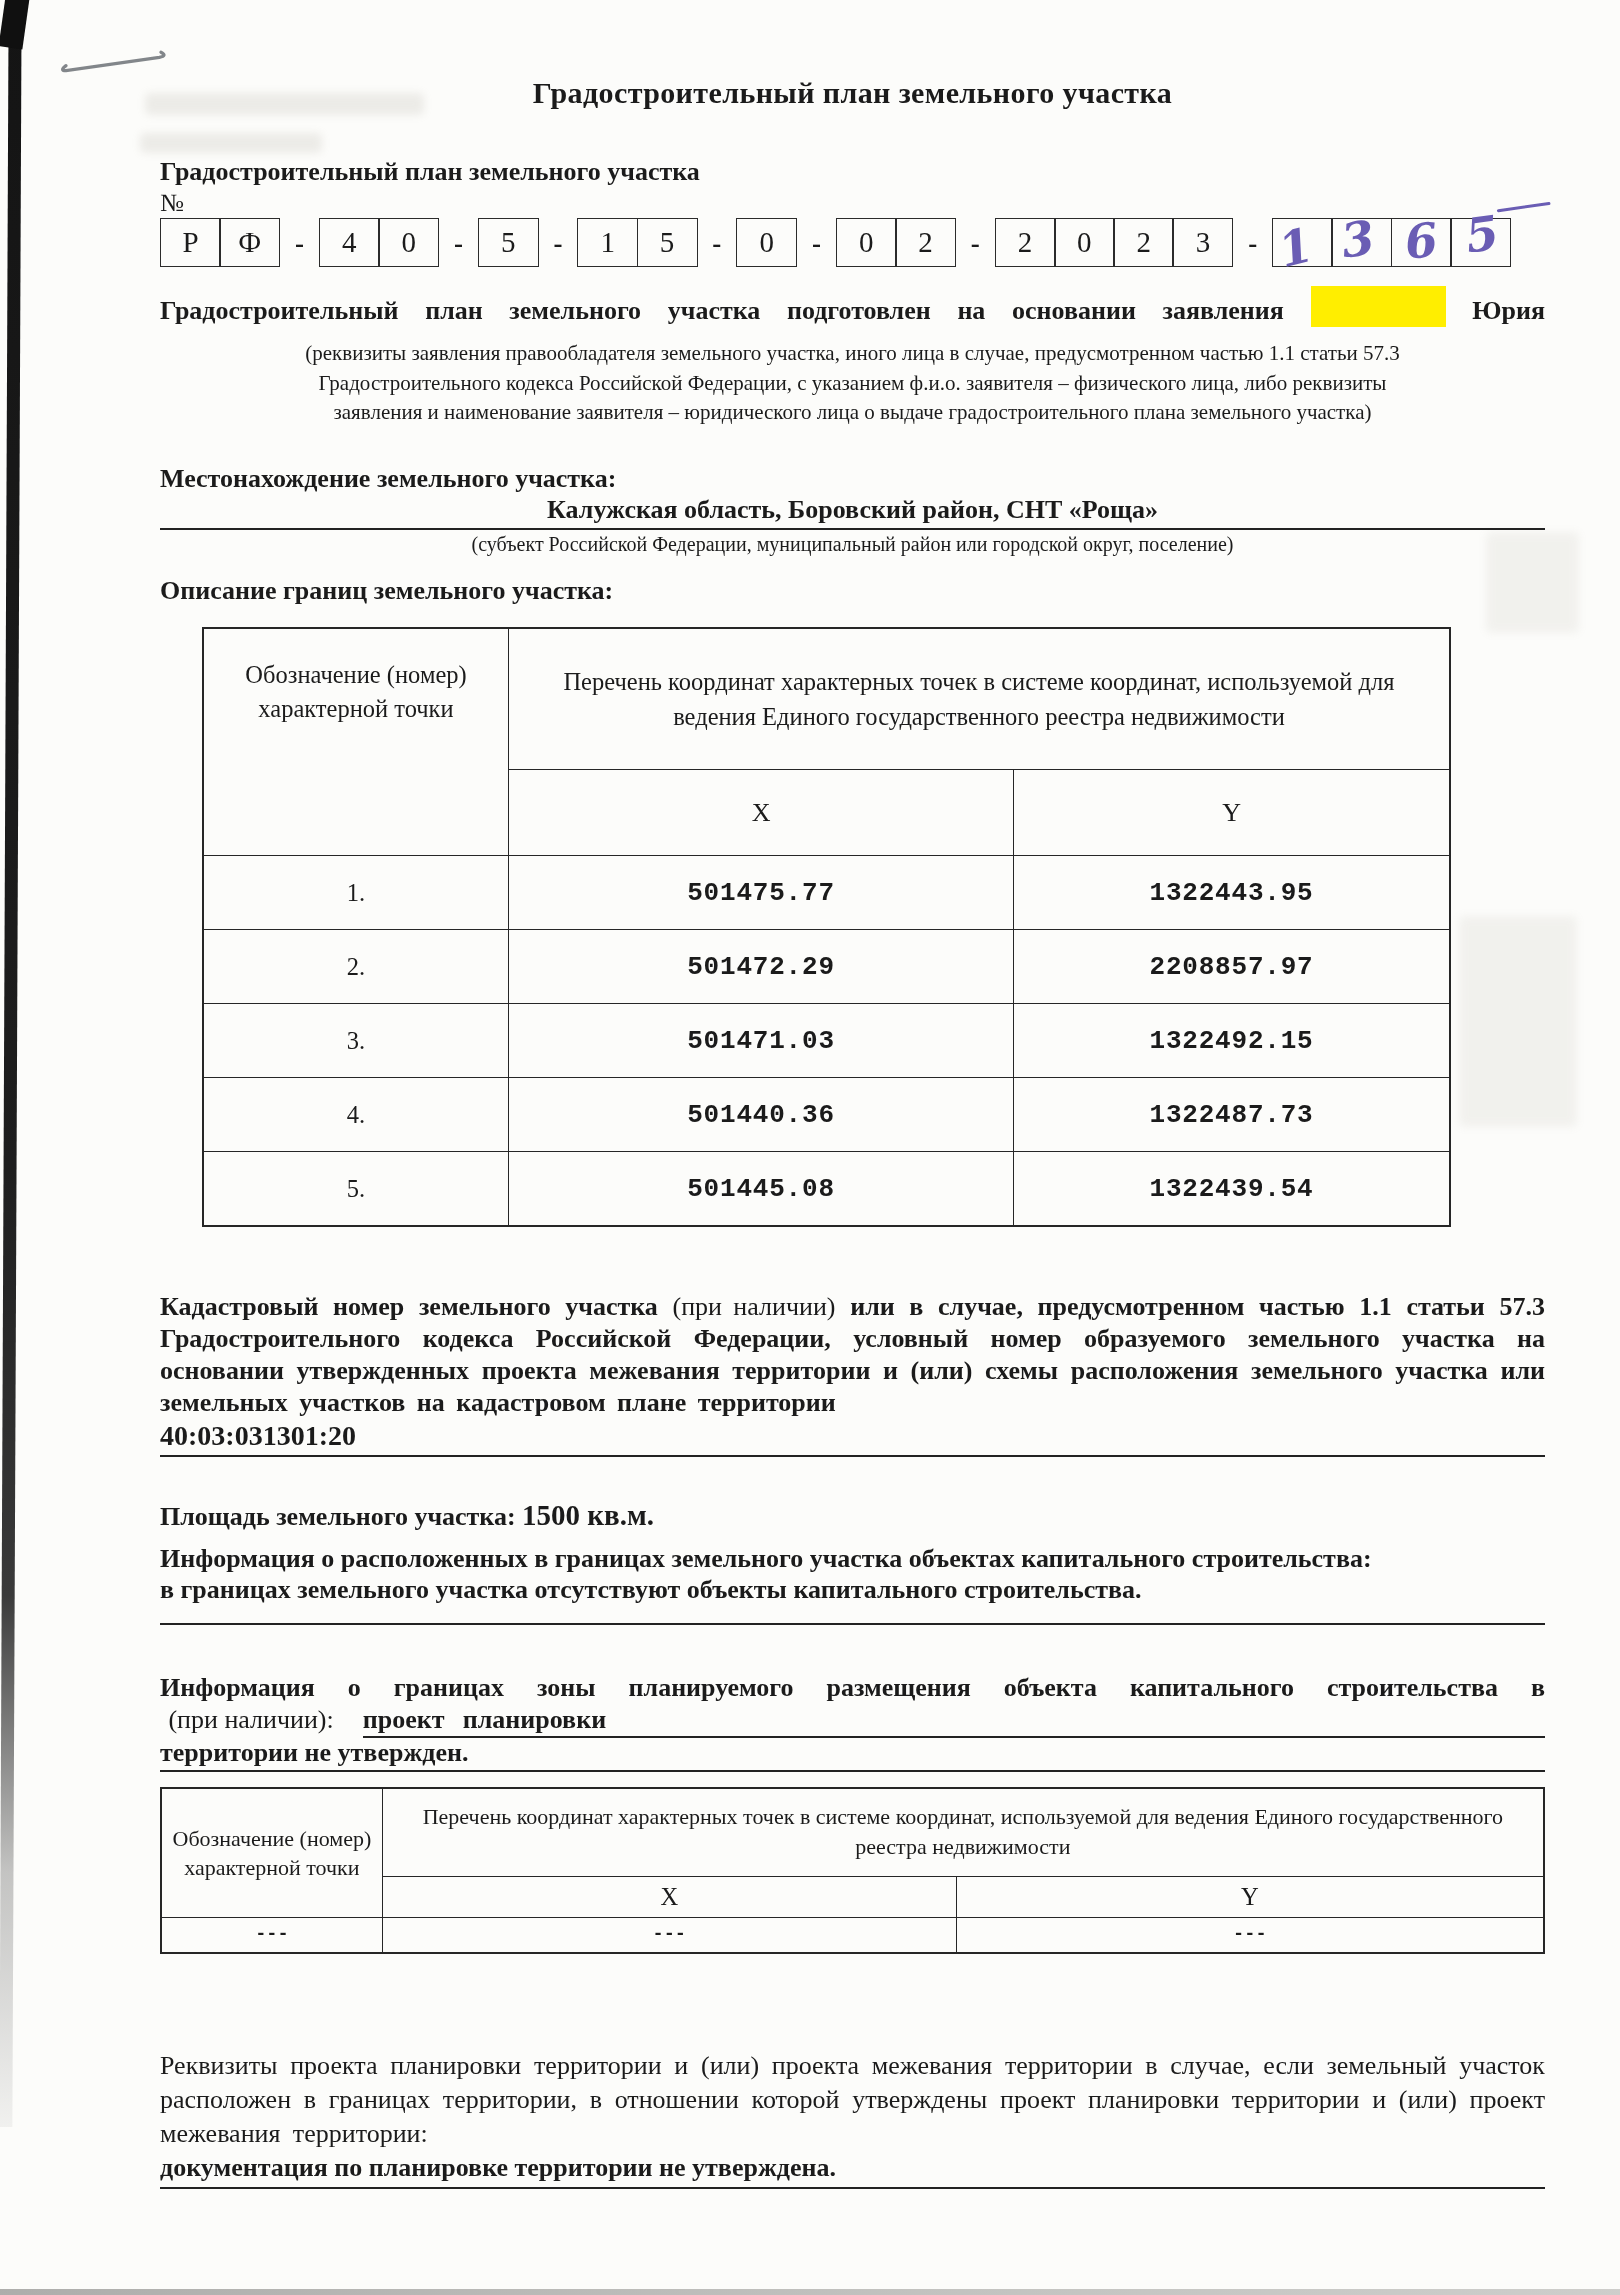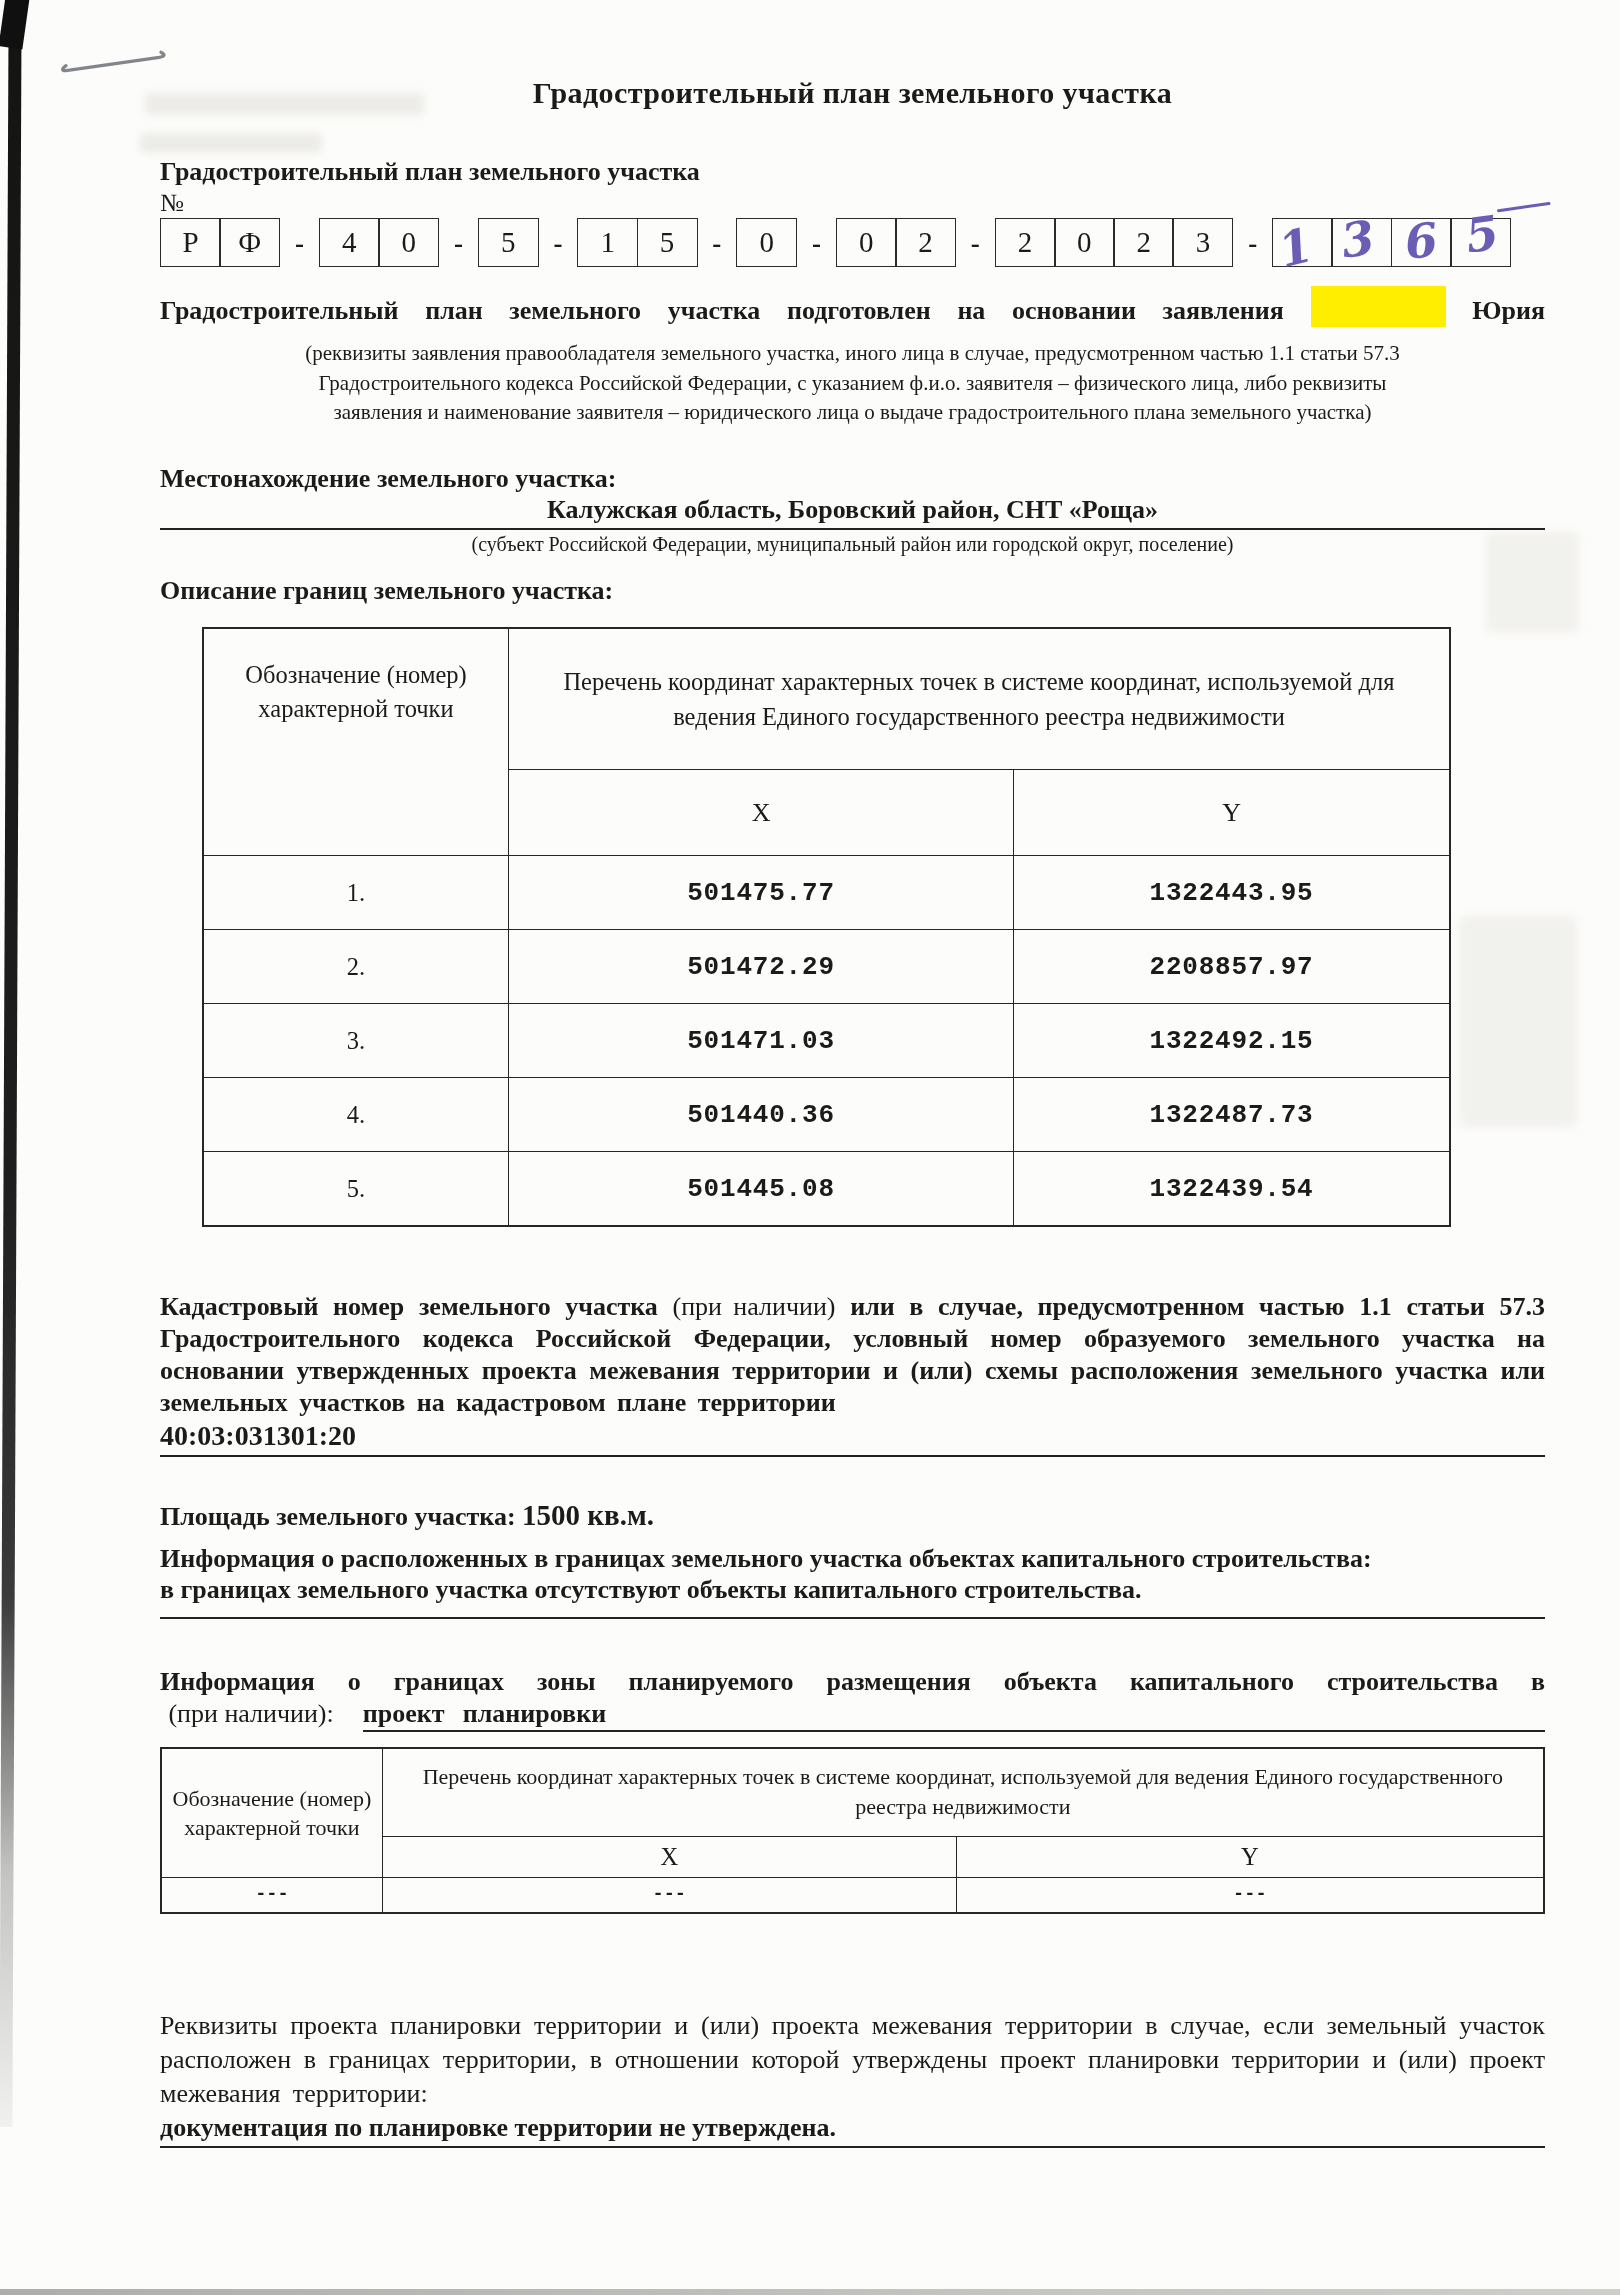--- a/index.html
+++ b/index.html
@@ -87,21 +87,21 @@
   .t1 .num{font-size:24.5px;height:71px;}
   .t1 .coord{font-family:"Liberation Mono","DejaVu Sans Mono",monospace;font-weight:bold;font-size:26px;letter-spacing:0.8px;height:71px;}
   
   .cad{margin-top:64px;font-size:26px;line-height:32px;font-weight:bold;text-align:justify;word-spacing:5px;}
   .cad .reg{word-spacing:1.7px;}
   .cad-number{font-size:28px;line-height:34px;font-weight:bold;padding-bottom:1.7px;}
   
   .area-line{margin-top:41px;font-size:26px;line-height:34px;font-weight:bold;}
   .area-line .val{font-size:29px;}
   .cap-label{margin-top:8.4px;font-size:26px;line-height:32px;font-weight:bold;}
-  .cap-value{font-size:26px;line-height:30px;font-weight:bold;padding-bottom:12px;}
+  .cap-value{font-size:26px;line-height:30px;font-weight:bold;padding-bottom:18px;}
   
   .pz{margin-top:47px;font-size:26px;font-weight:bold;}
   .pz-l1{line-height:32px;text-align:justify;text-align-last:justify;}
   .pz-l2{line-height:32px;display:flex;align-items:baseline;}
   .pz-l2 .reg{margin-left:8.4px;white-space:nowrap;}
   .pz-value{flex:1;margin-left:29px;border-bottom:2.5px solid #222;word-spacing:11.8px;white-space:nowrap;}
   .pz-l3{line-height:29px;padding-bottom:3.4px;}
   
   .t2{margin-top:15px;width:1385px;table-layout:fixed;border:2.5px solid #262626;}
   .t2 td{border:1.7px solid #262626;text-align:center;vertical-align:middle;}
@@ -268,20 +268,21 @@
 
     <div class="cap-label">Информация о расположенных в границах земельного участка объектах капитального строительства:</div>
     <div class="cap-value underlined-full">в границах земельного участка отсутствуют объекты капитального строительства.</div>
 
     <div class="pz">
       <div class="pz-l1">Информация о границах зоны планируемого размещения объекта капитального строительства в</div>
       <div class="pz-l2">
         <span class="reg">(при наличии):</span>
         <span class="pz-value">проект планировки</span>
       </div>
+      <div class="pz-l3 underlined-full">территории не утвержден.</div>
     </div>
 
     <table class="t2">
       <colgroup>
           <col style="width:16%">
           <col style="width:41.5%">
           <col style="width:42.5%">
         </colgroup>
       <tbody>
         <tr>

